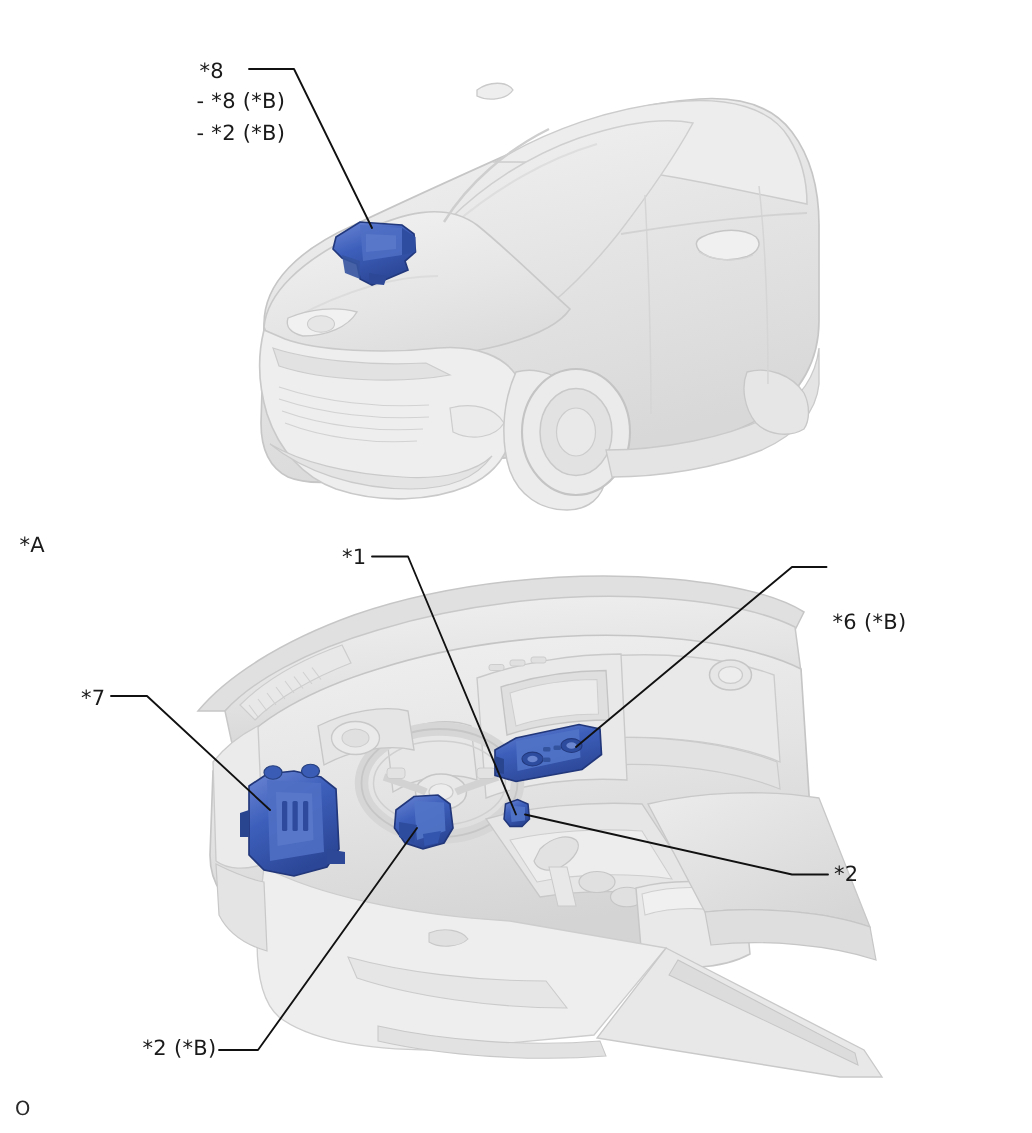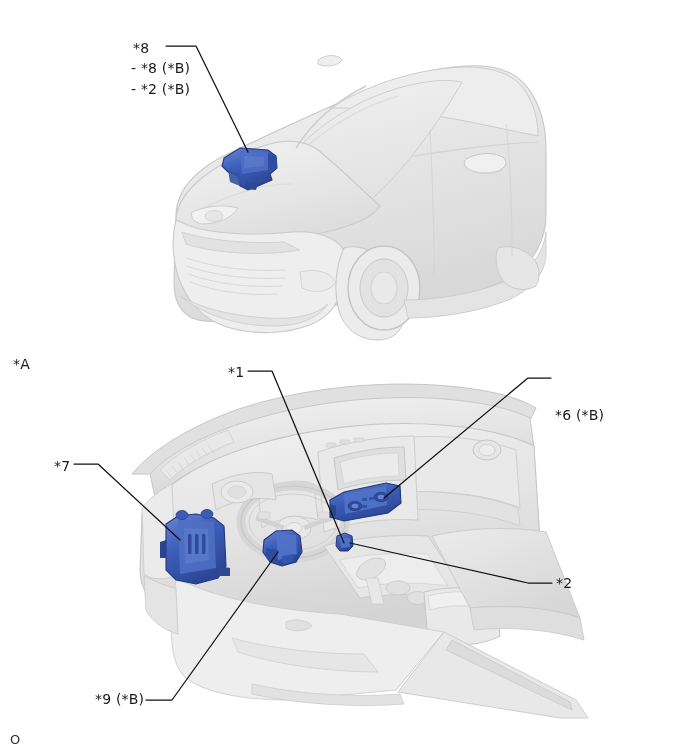--- a/index.html
+++ b/index.html
@@ -444,17 +444,17 @@
   <div class="lbl" style="left:13px; top:357px;">*A</div>
 
   <div class="lbl" style="left:228px; top:365px;">*1</div>
 
   <div class="lbl" style="left:555px; top:372px;margin-top:36px;">*6 (*B)</div>
 
   <div class="lbl" style="left:54px; top:459px;">*7</div>
 
   <div class="lbl" style="left:556px; top:576px;">*2</div>
 
-  <div class="lbl" style="left:95px; top:692px;">*9 (*B)</div>
+  <div class="lbl" style="left:95px; top:692px;">*2 (*B)</div>
 
   <div class="lbl corner-mark">O</div>
 
 </div>
 
 </body></html>

